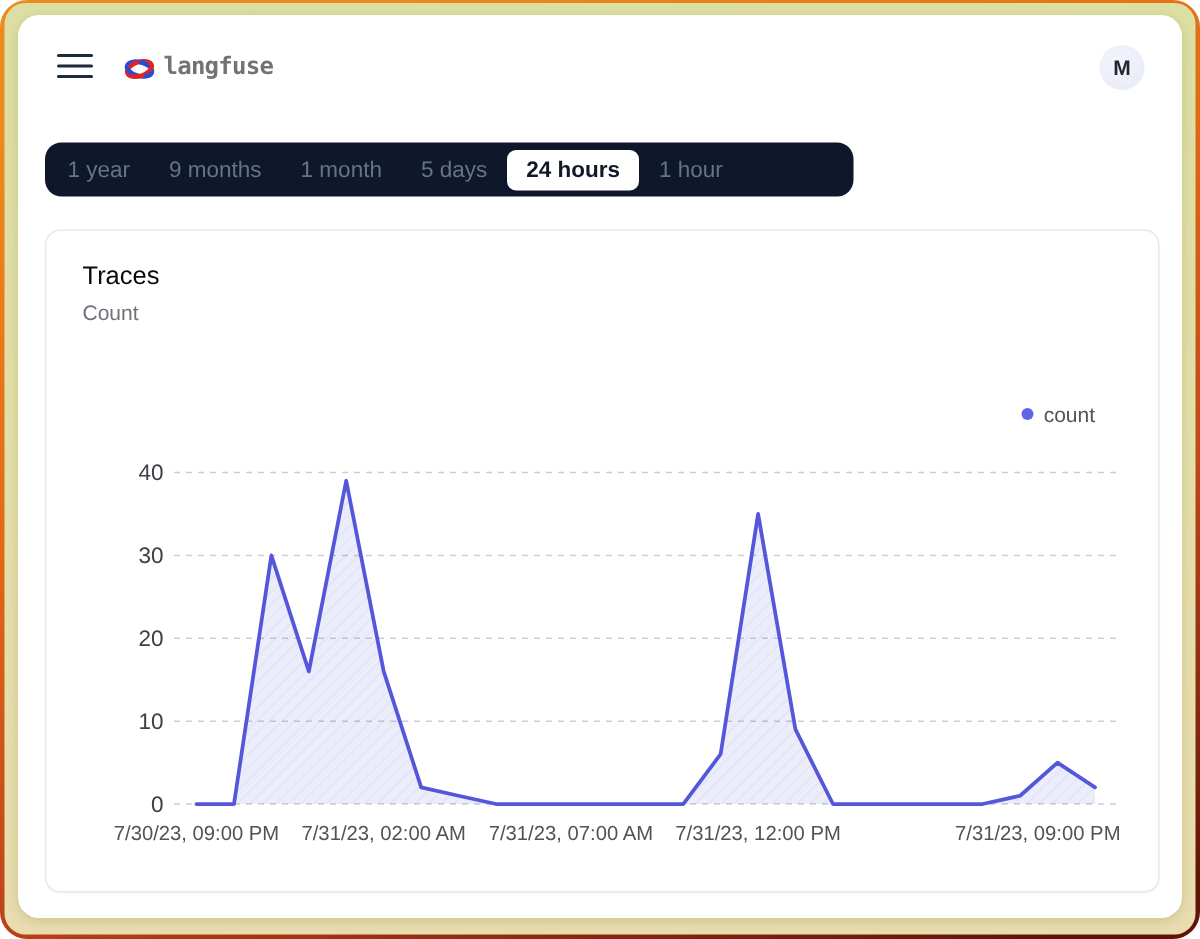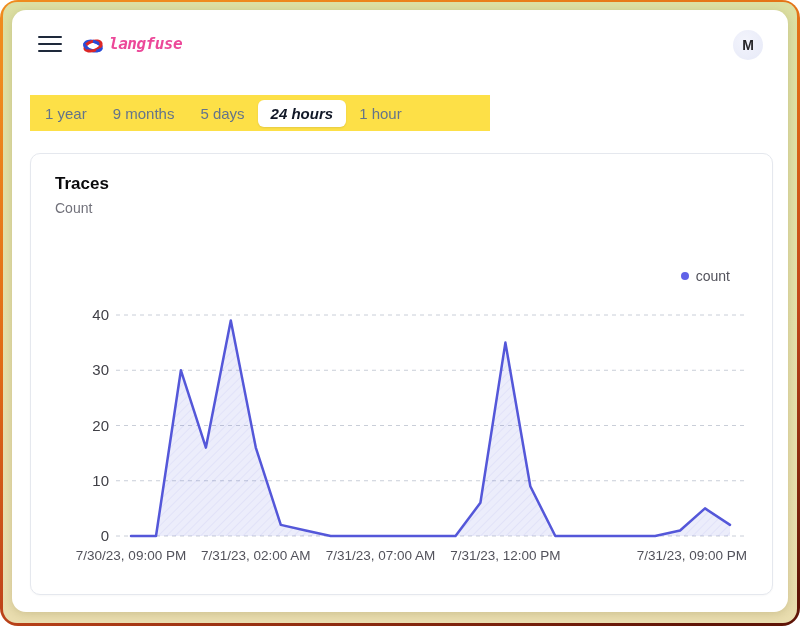--- a/index.html
+++ b/index.html
@@ -21,50 +21,49 @@
     background:#ffffff;border-radius:14px;
     box-shadow:0 2px 8px rgba(90,70,10,0.18);
   }
   
   .menu-btn{position:absolute;left:26px;top:26px;width:24px;height:18px;cursor:pointer;}
   .menu-btn span{display:block;height:2.4px;background:#1e293b;border-radius:2px;margin-bottom:4.6px;}
   .logo{position:absolute;left:69px;top:27px;width:24px;height:18px;}
   .wordmark{
     position:absolute;left:97px;top:24px;
     font-family:"DejaVu Sans Mono","Liberation Mono",monospace;
-    font-size:16px;font-weight:bold;color:#ec4899;letter-spacing:-0.5px;font-style:italic;
+    font-size:16px;font-weight:bold;color:#737373;letter-spacing:-0.5px;
   }
   .avatar{
     position:absolute;left:721px;top:20px;width:30px;height:30px;border-radius:50%;
     background:radial-gradient(circle at 40% 35%,#f3f4fc,#e6e9f7);
     display:flex;align-items:center;justify-content:center;
     font-size:14px;font-weight:600;color:#27272a;cursor:pointer;
   }
   
   .tabbar{
-    position:absolute;left:18px;top:85px;width:460px;height:36px;
-    background:#fde047;border-radius:0;
+    position:absolute;left:18px;top:85px;width:539px;height:36px;
+    background:#0f172a;border-radius:11px;
     display:flex;align-items:center;padding:0;box-sizing:border-box;padding-left:2px;
   }
   .tab{
     padding:5px 13px;font-size:15px;color:#64748b;border-radius:6px;
     cursor:pointer;white-space:nowrap;line-height:17px;
   }
   .tab.active{
     background:#ffffff;color:#111827;font-weight:600;
     box-shadow:0 1px 2px rgba(15,23,42,0.10);
-    font-style:italic;
   }
   
   .card{
     position:absolute;left:18px;top:143px;width:743px;height:442px;
     background:#fff;border:1px solid #e5e8ee;border-radius:10px;box-sizing:border-box;
     box-shadow:0 1px 2px rgba(0,0,0,0.03);
   }
-  .card-title{position:absolute;left:24px;top:20px;font-size:17px;font-weight:700;color:#09090b;}
+  .card-title{position:absolute;left:24px;top:20px;font-size:17px;font-weight:400;color:#09090b;}
   .card-subtitle{position:absolute;left:24px;top:46px;font-size:14px;color:#71717a;}
   .legend{position:absolute;right:42px;top:114px;display:flex;align-items:center;gap:7px;}
   .legend-dot{width:8px;height:8px;border-radius:50%;background:#6062e8;}
   .legend-label{font-size:14px;color:#52525b;}
   .chart-wrap{position:absolute;left:10px;top:142px;width:716px;height:285px;}
 </style>
 </head>
 <body>
 
 <div class="bg-orange"></div>
@@ -84,20 +83,21 @@
     <ellipse cx="12" cy="9" rx="8.5" ry="4.6" fill="none" stroke="#2a4bd7" stroke-width="3" stroke-dasharray="6 9" transform="rotate(14 12 9)"></ellipse>
   </svg>
 
   <div class="wordmark">langfuse</div>
 
   <div class="avatar">M</div>
 
   <div class="tabbar">
     <div class="tab">1 year</div>
     <div class="tab">9 months</div>
+    <div class="tab">1 month</div>
     <div class="tab">5 days</div>
     <div class="tab active">24 hours</div>
     <div class="tab">1 hour</div>
   </div>
 
   <div class="card">
     <div class="card-title">Traces</div>
     <div class="card-subtitle">Count</div>
 
     <div class="legend">

